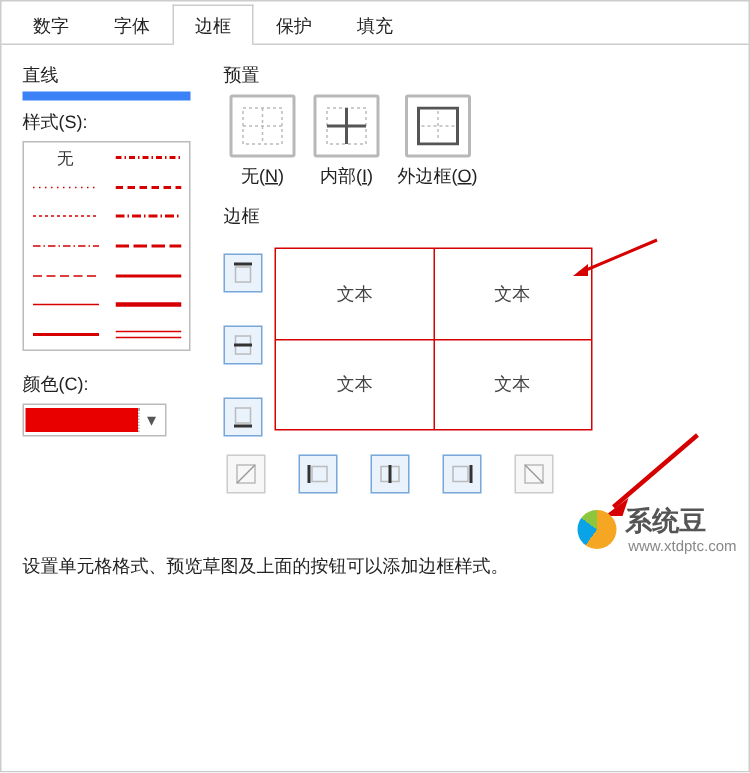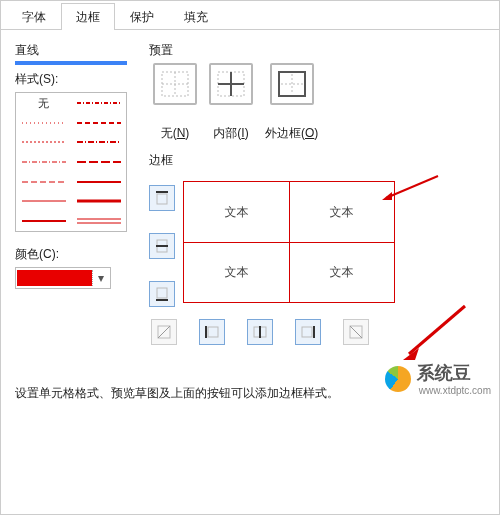--- a/index.html
+++ b/index.html
@@ -8,64 +8,65 @@
   .titlebar .title{padding-left:10px;flex:1;font-size:12px}
   .titlebar .btn{width:46px;height:30px;display:flex;align-items:center;justify-content:center;color:#555}
   .tabs{display:flex;align-items:flex-end;height:28px;border-bottom:1px solid #ccc;padding-left:6px;gap:0}
   .tab{padding:5px 14px 4px;border:1px solid transparent;border-bottom:none;position:relative;top:1px;cursor:default}
   .tab.active{border-color:#ccc;background:#fff}
   .body{padding:10px 14px 0 14px;position:relative}
   .row{display:flex;gap:22px}
   .col-line{width:112px}
   .col-right{flex:1}
   .seclabel{margin:2px 0 4px 0}
-  .col-line .seclabel{border-bottom:4px solid #3b82f6;padding-bottom:2px;margin-bottom:6px}
+  .col-line .seclabel{border-bottom:6px solid #3b82f6;padding-bottom:2px;margin-bottom:6px}
   .stylebox{border:1px solid #bbb;height:130px;display:flex;padding:4px 2px;gap:4px}
   .stylecol{width:50%;display:flex;flex-direction:column;justify-content:space-between}
   .swatch{height:12px;display:flex;align-items:center;justify-content:center}
   .swatch svg{width:44px;height:8px}
   .none-lbl{font-size:11px;color:#333}
   .colorlabel{margin-top:14px}
   .colorsel{margin-top:4px;width:96px;height:22px;border:1px solid #bbb;display:flex;align-items:center;padding:1px;box-sizing:border-box;position:relative}
   .colorsel .chip{flex:1;height:16px;background:#e80000}
   .colorsel .dd{width:16px;height:16px;border-left:1px dotted #aaa;display:flex;align-items:center;justify-content:center;color:#555}
   .presets{display:flex;gap:12px;margin-top:4px;margin-left:4px}
-  .preset{display:flex;flex-direction:column;align-items:center;gap:20px}
+  .preset{display:flex;flex-direction:column;align-items:center;gap:4px}
   .pbtn{width:40px;height:38px;border:2px solid #b8b8b8;background:#fff;display:flex;align-items:center;justify-content:center;border-radius:2px}
   .pcap{font-size:12px}
   .pcap u{text-decoration:underline}
   .borderarea{margin-top:10px}
   .bgrid{position:relative;margin-top:6px;height:170px}
   .vbtns{position:absolute;left:0;top:10px;display:flex;flex-direction:column;gap:22px}
   .hbtns{position:absolute;left:0;bottom:0;display:flex;gap:22px}
   .sbtn{width:24px;height:24px;border:1px solid #7aa7d9;background:#eaf2fb;display:flex;align-items:center;justify-content:center}
   .sbtn.off{border-color:#ccc;background:#f7f7f7}
   .preview{position:absolute;left:34px;top:6px;width:210px;height:120px;border:1px solid #d60000}
   .preview .hline{position:absolute;left:0;right:0;top:50%;height:0;border-top:1px solid #d60000}
   .preview .vline{position:absolute;top:0;bottom:0;left:50%;width:0;border-left:1px solid #d60000}
   .cell{position:absolute;display:flex;align-items:center;justify-content:center;font-size:12px;color:#444}
   .c1{left:0;top:0;width:105px;height:60px}
   .c2{left:105px;top:0;width:105px;height:60px}
   .c3{left:0;top:60px;width:105px;height:60px}
   .c4{left:105px;top:60px;width:105px;height:60px}
   .arrow{position:absolute;left:196px;top:-8px;color:#d60000}
   .hint{margin-top:40px;font-size:12px}
   .arrow2{position:absolute;right:30px;bottom:40px;color:#d60000}
-  .wm{position:absolute;right:8px;bottom:6px;display:flex;align-items:center;gap:6px}
+  .wm{position:absolute;right:8px;bottom:16px;display:flex;align-items:center;gap:6px}
   .wm .logo{width:26px;height:26px;border-radius:50%;background:conic-gradient(#f5a623 0 60%,#0aa4e6 60% 85%,#8cc63f 85% 100%)}
   .wm .txt{font-size:18px;font-weight:600;color:#555}
   .wm .url{font-size:10px;color:#888;margin-left:2px}
   svg{display:block}
 </style>
 </head>
 <body>
 
 <div class="dlg">
 
   <div class="tabs">
+    <div class="tab"><span>数字</span></div>
     <div class="tab"><span>字体</span></div>
     <div class="tab active"><span>边框</span></div>
     <div class="tab"><span>保护</span></div>
     <div class="tab"><span>填充</span></div>
   </div>
 
   <div class="body">
     <div class="row">
 
       <div class="col-line">

